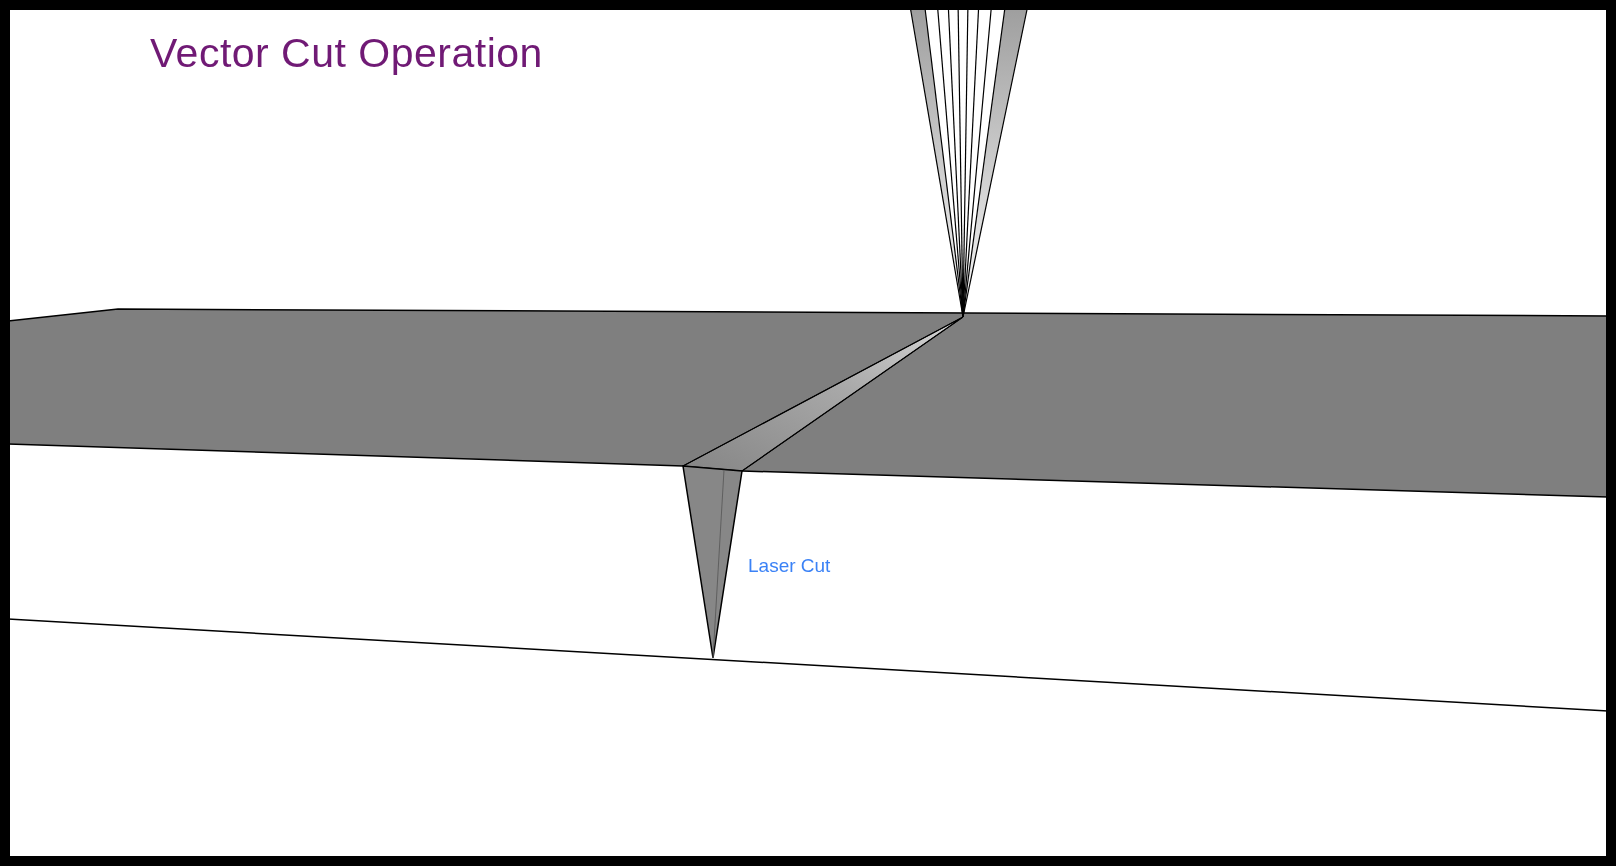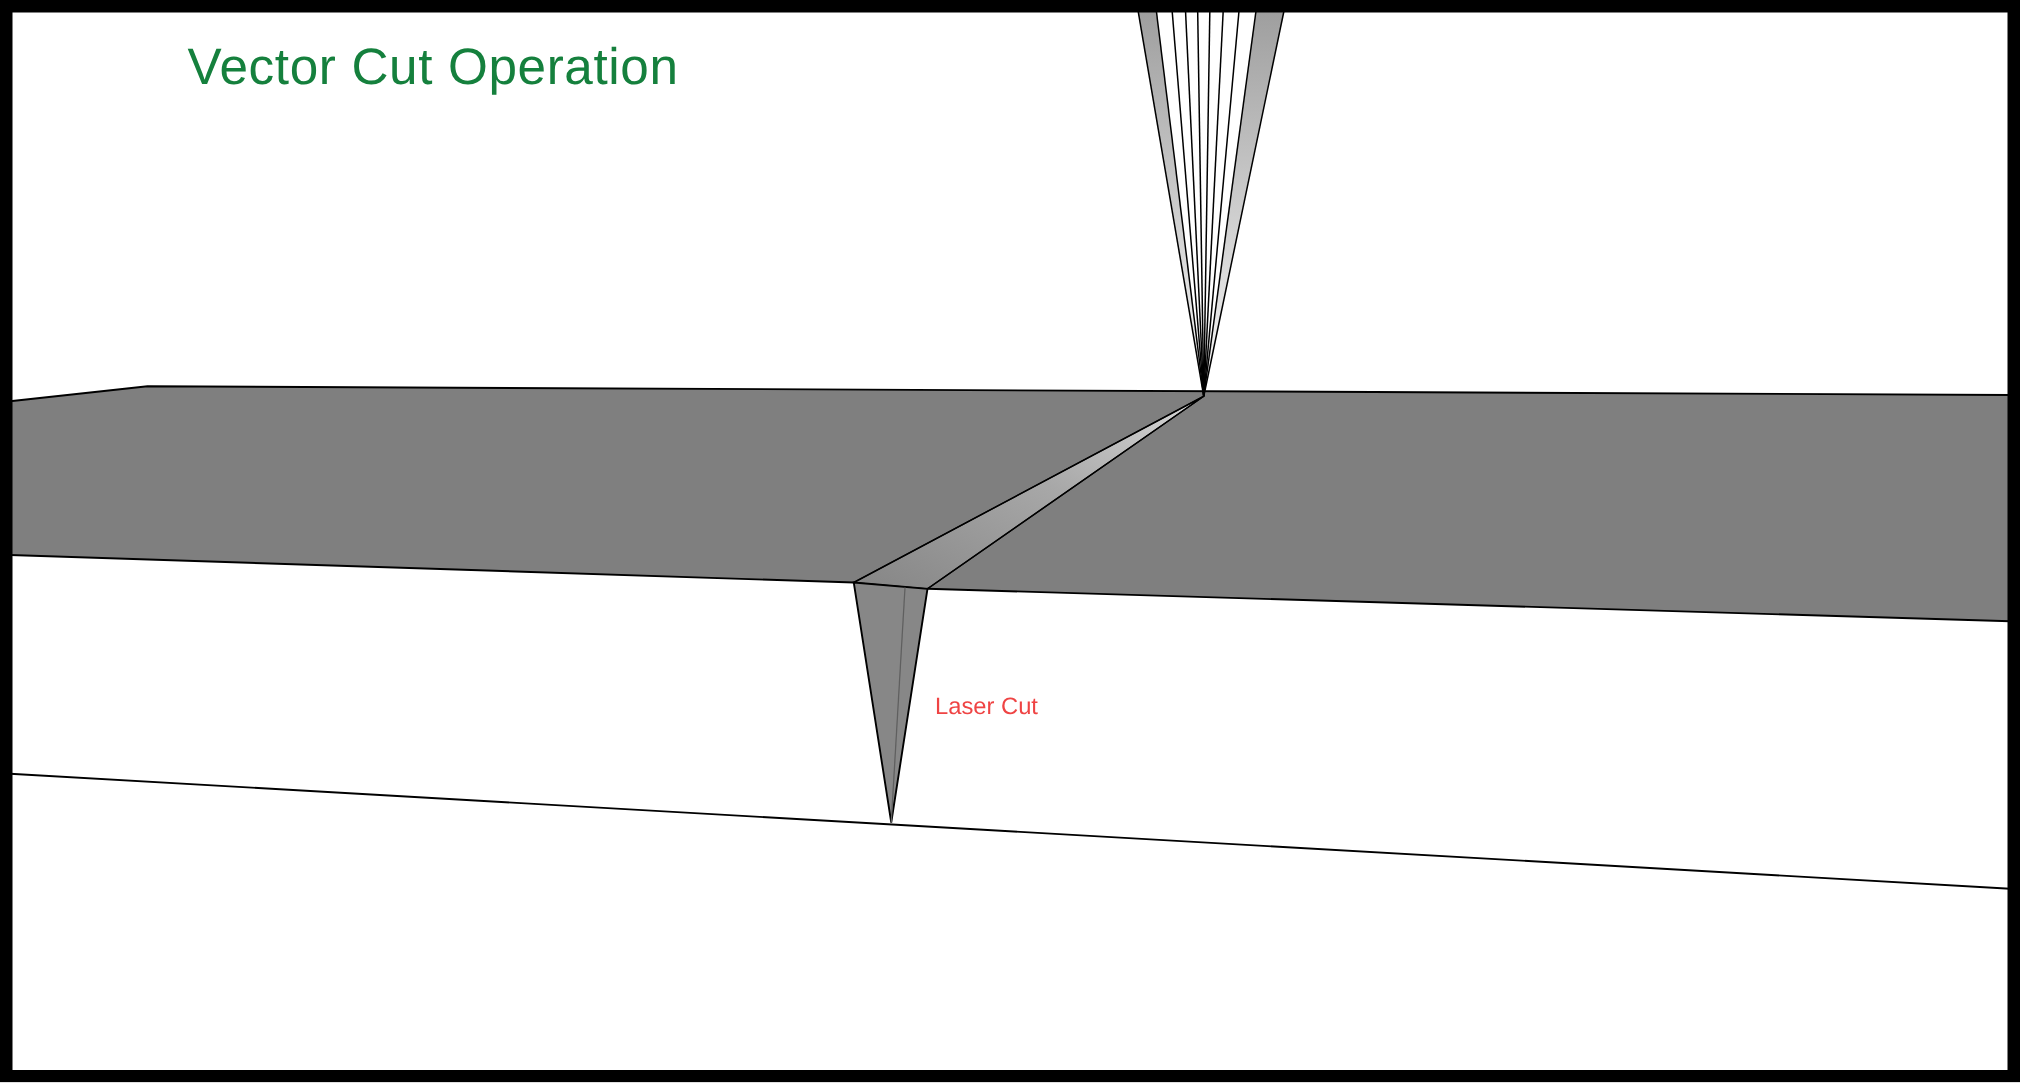--- a/index.html
+++ b/index.html
@@ -20,31 +20,31 @@
     left: 0;
     top: 0;
     display: block;
   }
   .diagram-title {
     position: absolute;
     left: 150px;
     top: 30px;
     font-size: 41px;
     font-weight: 400;
-    color: #15803d;
+    color: #701a75;
     letter-spacing: 0.5px;
     white-space: nowrap;
   }
   .laser-cut-label {
     position: absolute;
     left: 748px;
     top: 555px;
     font-size: 19px;
     font-weight: 400;
-    color: #ef4444;
+    color: #3b82f6;
     white-space: nowrap;
   }
 </style>
 </head>
 <body>
 
 <div class="canvas">
 
   <svg width="1616" height="866" viewBox="0 0 1616 866">
 

